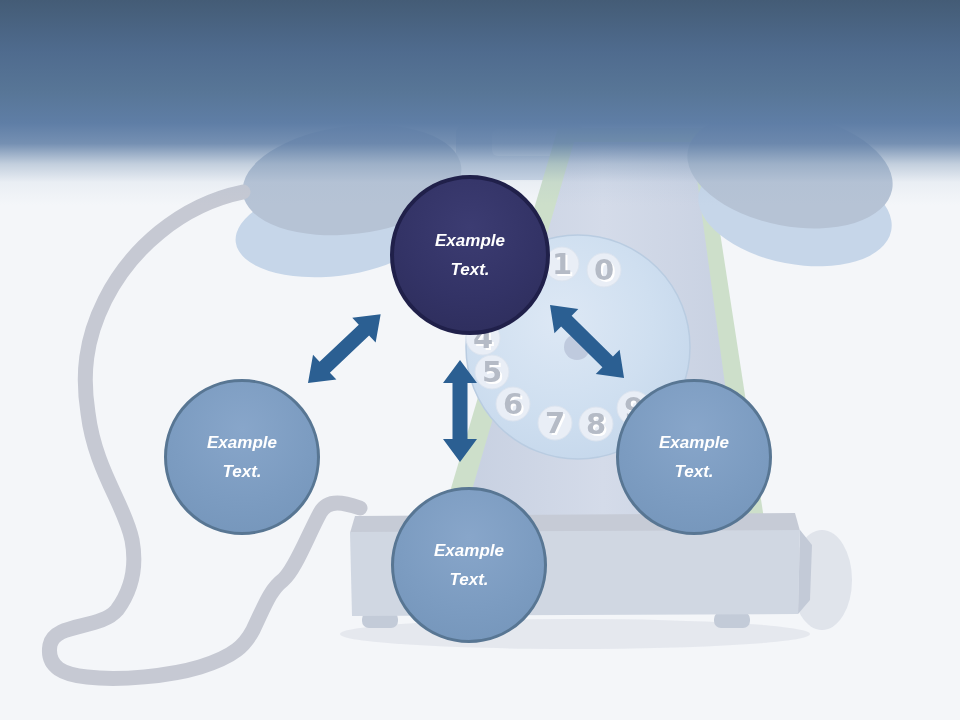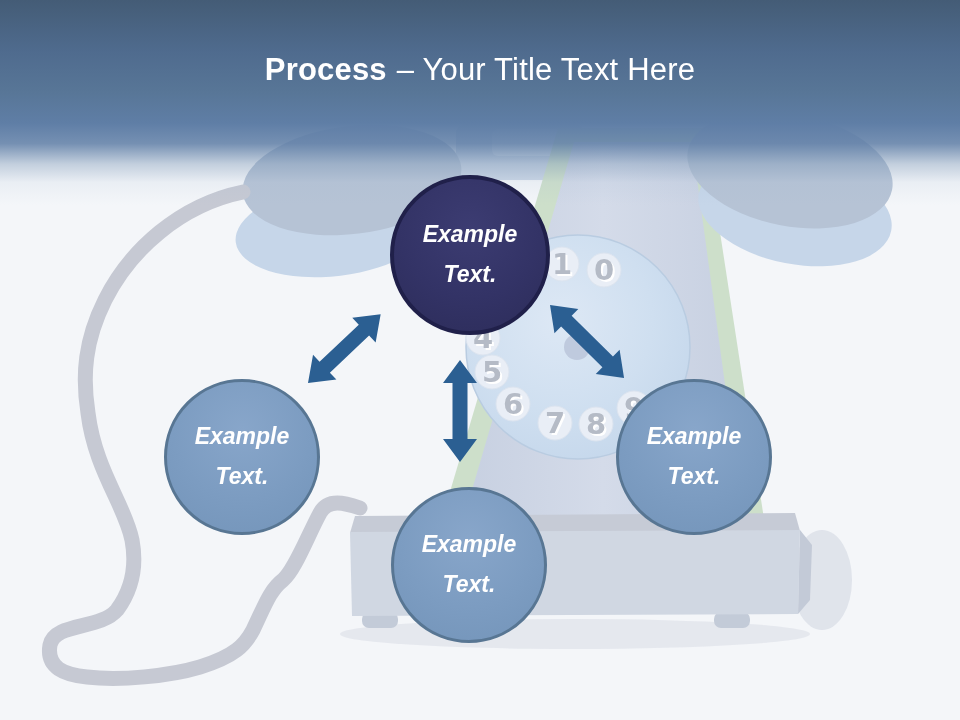--- a/index.html
+++ b/index.html
@@ -19,21 +19,21 @@
   .title{
     position:absolute;left:0;top:52px;width:960px;text-align:center;
     color:#ffffff;font-size:31px;letter-spacing:0.2px;margin:0;font-weight:400;
   }
   .title .t-bold{font-weight:700;}
   .title .t-rest{margin-left:0.32em;font-weight:400;}
   
   .node{
     position:absolute;border-radius:50%;
     display:flex;align-items:center;justify-content:center;text-align:center;
-    color:#ffffff;font-weight:700;font-style:italic;font-size:23px;line-height:1.72;
+    color:#ffffff;font-weight:700;font-style:italic;font-size:17px;line-height:1.72;
   }
   .node .lbl{max-width:112px;display:inline-block;}
   .node-primary{
     width:152px;height:152px;
     background:radial-gradient(circle at 50% 32%, #3c3c72 0%, #333366 55%, #2c2c59 100%);
     border:4px solid #20204a;
   }
   .node-secondary{
     width:150px;height:150px;
     background:radial-gradient(circle at 50% 32%, #88a6ca 0%, #7c9cc1 55%, #7394b9 100%);
@@ -123,21 +123,20 @@
       <ellipse cx="575" cy="634" rx="235" ry="15" fill="#d8dde6" opacity="0.55"></ellipse>
       <rect x="362" y="612" width="36" height="16" rx="7" fill="#c3cbd8"></rect>
       <rect x="714" y="612" width="36" height="16" rx="7" fill="#c3cbd8"></rect>
       <polygon points="800,530 812,545 810,600 798,614" fill="#c3cad7"></polygon>
       <polygon points="355,516 795,513 800,531 350,533" fill="#c6cbd6"></polygon>
       <polygon points="350,532 800,530 798,614 352,616" fill="#d0d7e2"></polygon>
     </g>
   </svg>
 
   <div class="header"></div>
-  <h1 class="title"><span class="t-bold">Process</span><span class="t-rest">– Your Title Text Here</span></h1>
 
   <svg class="layer" viewBox="0 0 960 720" aria-hidden="true">
     <g fill="#2b5f92">
       <g transform="translate(308,383) rotate(-43.4)">
         <polygon points="0,0 23,-17 23,-7.5 77,-7.5 77,-17 100,0 77,17 77,7.5 23,7.5 23,17"></polygon>
       </g>
       <g transform="translate(460,360) rotate(90)">
         <polygon points="0,0 23,-17 23,-7.5 79,-7.5 79,-17 102,0 79,17 79,7.5 23,7.5 23,17"></polygon>
       </g>
       <g transform="translate(550,305) rotate(44.6)">

